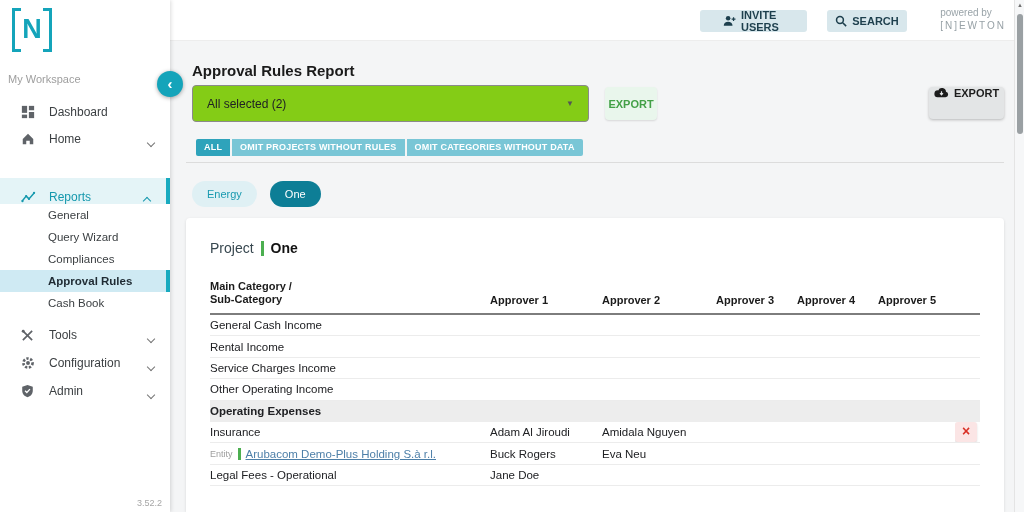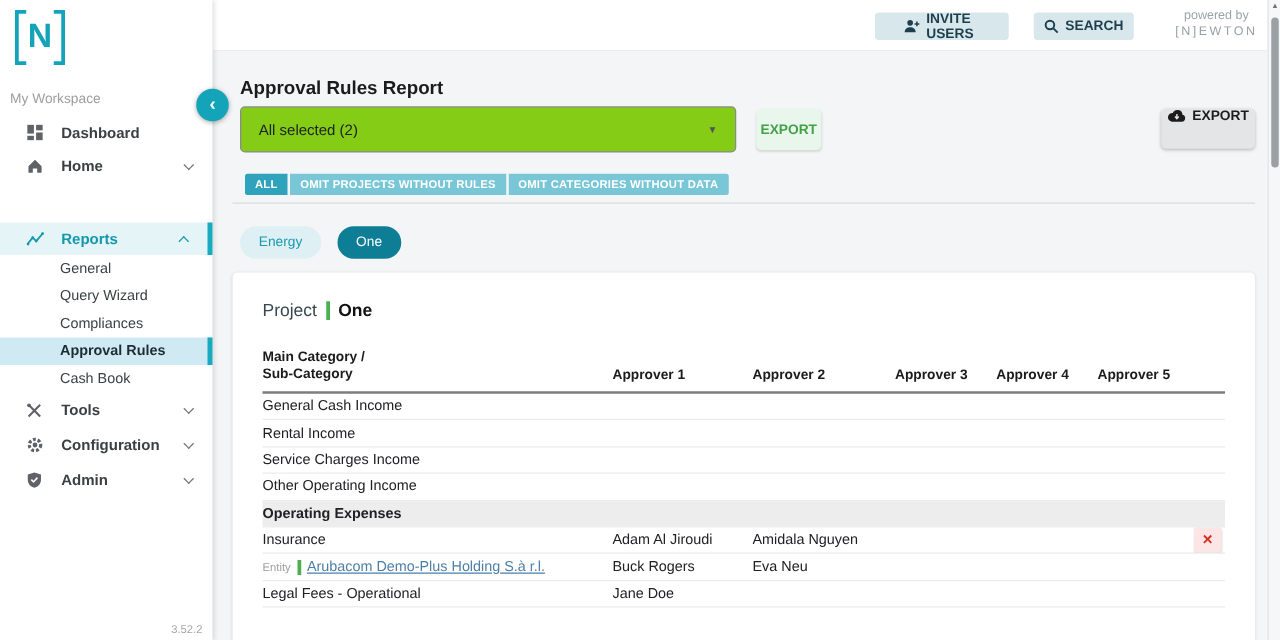--- a/index.html
+++ b/index.html
@@ -10,22 +10,22 @@
   .sidebar { position:absolute; left:0; top:0; width:170px; height:512px; background:#fff;
              box-shadow:1px 0 4px rgba(0,0,0,.14); z-index:5; }
   .logo { position:absolute; left:12px; top:8px; width:40px; height:44px; color:#14a4ba; }
   .logo .br { position:absolute; top:0; bottom:0; width:9px; border:3px solid #14a4ba; }
   .logo .br.l { left:0; border-right:none; }
   .logo .br.r { right:0; border-left:none; }
   .logo .n { position:absolute; left:0; right:0; top:50%; transform:translateY(-53%);
              text-align:center; font-weight:bold; font-size:27px; }
   .workspace { position:absolute; left:8px; top:73px; font-size:11px; color:#9e9e9e; }
   .side-nav { position:absolute; top:92px; left:0; right:0; }
-  .nav-item { display:flex; align-items:center; height:27px; padding-left:21px;
-              font-size:12px; color:#3c4043; font-weight:700; cursor:pointer; }
+  .nav-item { display:flex; align-items:flex-end; height:27px; padding-left:21px;
+              font-size:12px; color:#3c4043; font-weight:400; cursor:pointer; }
   .nav-item .ico { width:16px; margin-right:12px; color:#5f6368; display:flex; align-items:center; }
   .nav-spacer { height:32px; }
   .chev { width:6px; height:6px; border-right:1.6px solid #757575; border-bottom:1.6px solid #757575;
           transform:rotate(45deg); margin-left:auto; margin-right:16px; margin-top:-2px; }
   .chev.up { transform:rotate(-135deg); margin-top:3px; border-color:#1598ad; }
   .nav-item.active-parent { background:#e4f4f7; border-right:4px solid #18aabf; color:#1598ad; height:26px; }
   .nav-item.active-parent .ico { color:#1598ad; }
   .sub-item { display:flex; align-items:center; height:22px; padding-left:48px;
               font-size:11.5px; color:#3c4043; cursor:pointer; }
   .sub-item.active { background:#cfeaf3; border-right:4px solid #18aabf; font-weight:bold; color:#1f2b33; }
@@ -35,21 +35,21 @@
   .topbar { position:absolute; left:170px; top:0; width:854px; height:41px; background:#fff;
             border-bottom:1px solid #ededed; z-index:4; }
   .topnav { position:absolute; left:12px; top:0; height:41px; display:flex; align-items:center;
             gap:17px; font-size:11px; color:#5f6368; }
   .topnav span { cursor:pointer; }
   .tbtn { position:absolute; top:10px; height:22px; border-radius:3px; background:#d8e7ec;
           color:#1d3f4d; font-size:11px; font-weight:bold; display:flex; align-items:center;
           justify-content:center; gap:5px; cursor:pointer; padding:0 22px; }
   .invite { left:530px; width:107px; }
   .searchb { left:657px; width:80px; }
-  .powered { position:absolute; right:18px; top:6px; text-align:center; color:#9aa4a9;
+  .powered { position:absolute; right:18px; top:6px; text-align:left; color:#9aa4a9;
              font-size:10px; line-height:13px; }
   .powered .pb2 { letter-spacing:2px; color:#97a1a6; }
 
   
   .scrollbar { position:absolute; right:0; top:0; width:10px; height:512px; background:#f6f7f8;
                border-left:1px solid #e4e4e4; z-index:30; }
   .scroll-up { position:absolute; top:2px; left:1px; font-size:6px; color:#707070; width:8px; text-align:center; }
   .scroll-thumb { position:absolute; top:14px; left:2px; width:6px; height:120px;
                   background:#9aa0a3; border-radius:3px; }
 

